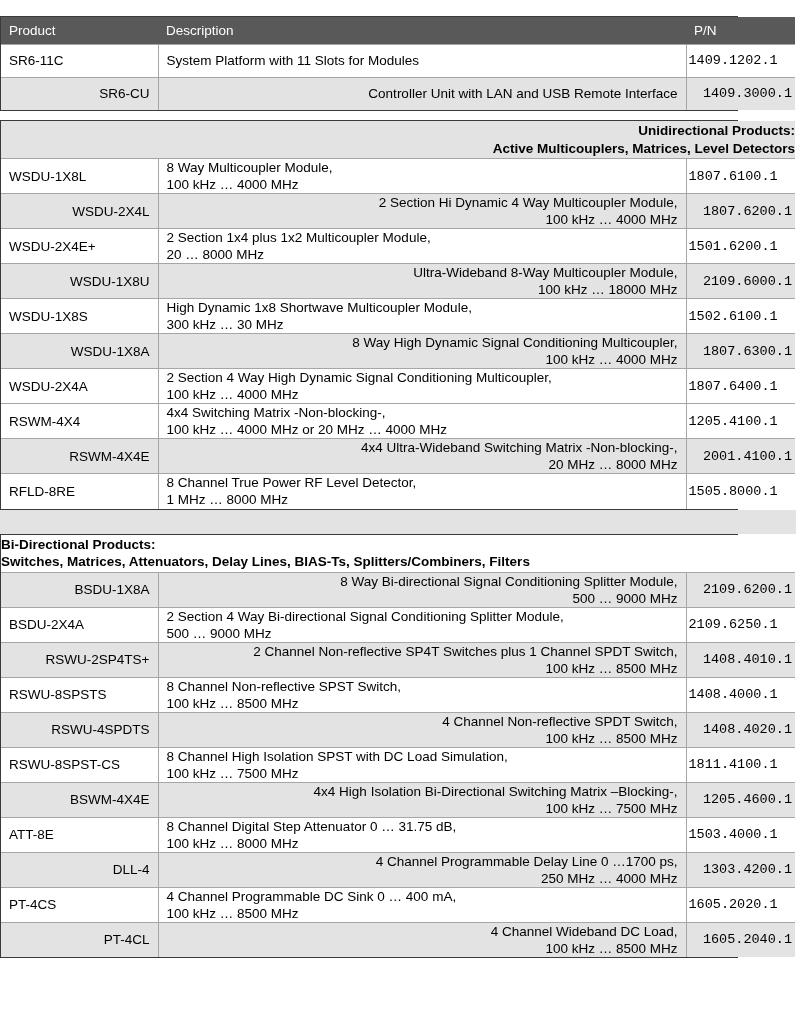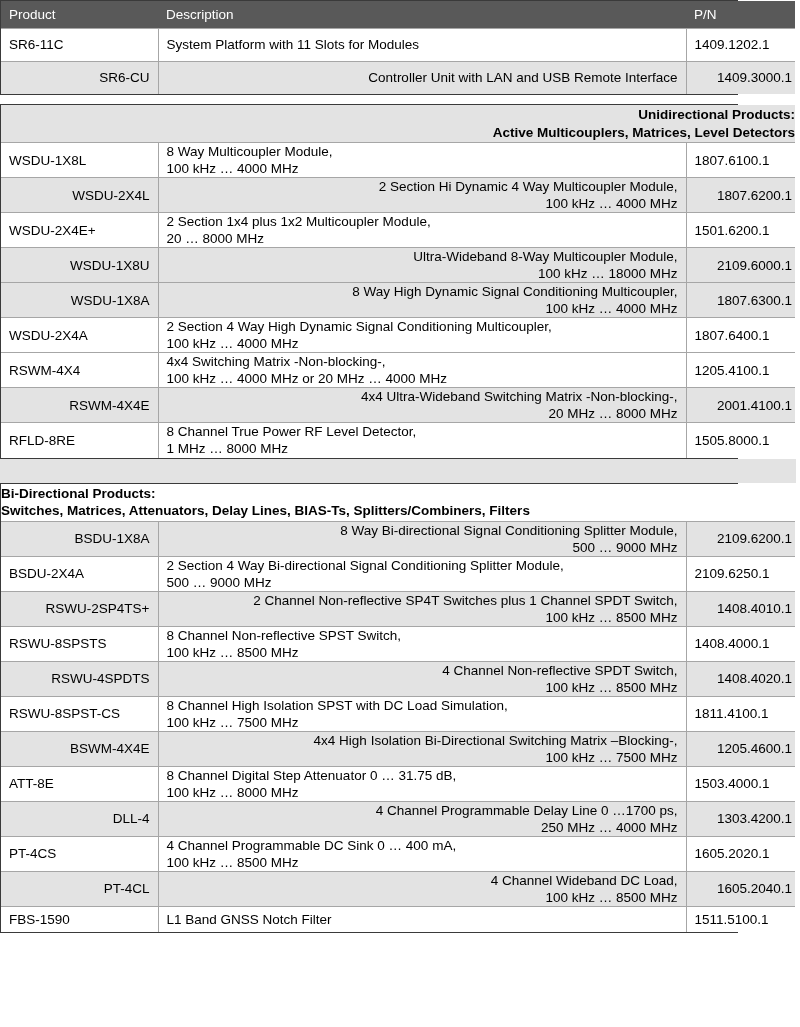--- a/index.html
+++ b/index.html
@@ -11,21 +11,21 @@
     --border-inner: #a6a6a6;
     --text: #000000;
   }
   * { box-sizing: border-box; }
   html, body { margin: 0; padding: 0; background: #ffffff; }
   body {
     width: 800px;
     font-family: "Liberation Sans", sans-serif;
     color: var(--text);
   }
-  .doc { width: 738px; }
+  .doc { width: 738px; margin-top: 16px; }
   .block { border: 1px solid var(--border-outer); }
   table {
     border-collapse: collapse;
     width: 100%;
     table-layout: fixed;
   }
   col.c-product { width: 157px; }
   col.c-desc    { width: 528px; }
   col.c-pn      { width: 109px; }
   td {
@@ -56,21 +56,21 @@
     padding: 1px 0;
   }
   .title-line { line-height: 17.5px; }
 
   
   .block-0 td { height: 33px; }
   .block-1 td, .block-2 td { height: 35px; }
   tr.single td { height: 26px; }
 
   td.product-cell { }
-  td.pn-cell { padding-left: 8px; padding-right: 3px; }
+  td.pn-cell { padding-left: 2px; padding-right: 3px; font-family: Liberation Mono, monospace; }
   .dline { line-height: 17px; }
 
   
   .gap { width: 796px; }
   .gap-1 { height: 9px;  background: #ffffff; }
   .gap-2 { height: 24px; background: var(--row-shaded-bg); }
 </style>
 </head>
 <body>
 
@@ -145,20 +145,28 @@
             <td class="pn-cell">1501.6200.1</td>
           </tr>
           <tr class="shaded">
             <td class="product-cell">WSDU-1X8U</td>
             <td class="desc-cell">
               <div class="dline">Ultra-Wideband 8-Way Multicoupler Module,</div>
               <div class="dline">100 kHz … 18000 MHz</div>
             </td>
             <td class="pn-cell">2109.6000.1</td>
           </tr>
+          <tr>
+            <td class="product-cell">WSDU-1X8S</td>
+            <td class="desc-cell">
+              <div class="dline">High Dynamic 1x8 Shortwave Multicoupler Module,</div>
+              <div class="dline">300 kHz … 30 MHz</div>
+            </td>
+            <td class="pn-cell">1502.6100.1</td>
+          </tr>
           <tr class="shaded">
             <td class="product-cell">WSDU-1X8A</td>
             <td class="desc-cell">
               <div class="dline">8 Way High Dynamic Signal Conditioning Multicoupler,</div>
               <div class="dline">100 kHz … 4000 MHz</div>
             </td>
             <td class="pn-cell">1807.6300.1</td>
           </tr>
           <tr>
             <td class="product-cell">WSDU-2X4A</td>
@@ -291,23 +299,16 @@
             <td class="pn-cell">1605.2020.1</td>
           </tr>
           <tr class="shaded">
             <td class="product-cell">PT-4CL</td>
             <td class="desc-cell">
               <div class="dline">4 Channel Wideband DC Load,</div>
               <div class="dline">100 kHz … 8500 MHz</div>
             </td>
             <td class="pn-cell">1605.2040.1</td>
           </tr>
-          <tr class=" single">
-            <td class="product-cell">FBS-1590</td>
-            <td class="desc-cell">
-              <div class="dline">L1 Band GNSS Notch Filter</div>
-            </td>
-            <td class="pn-cell">1511.5100.1</td>
-          </tr>
         </tbody>
       </table>
     </div>
   </div>
 
 </body></html>

